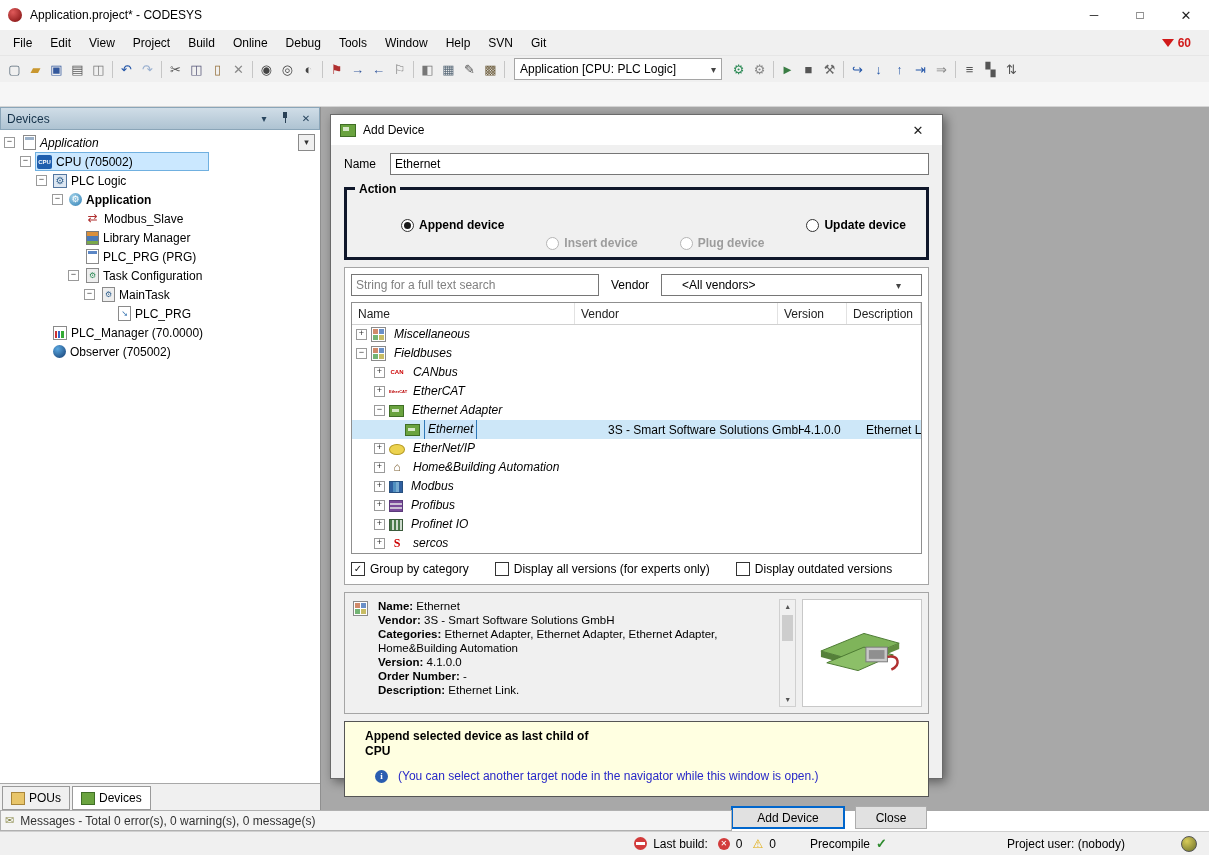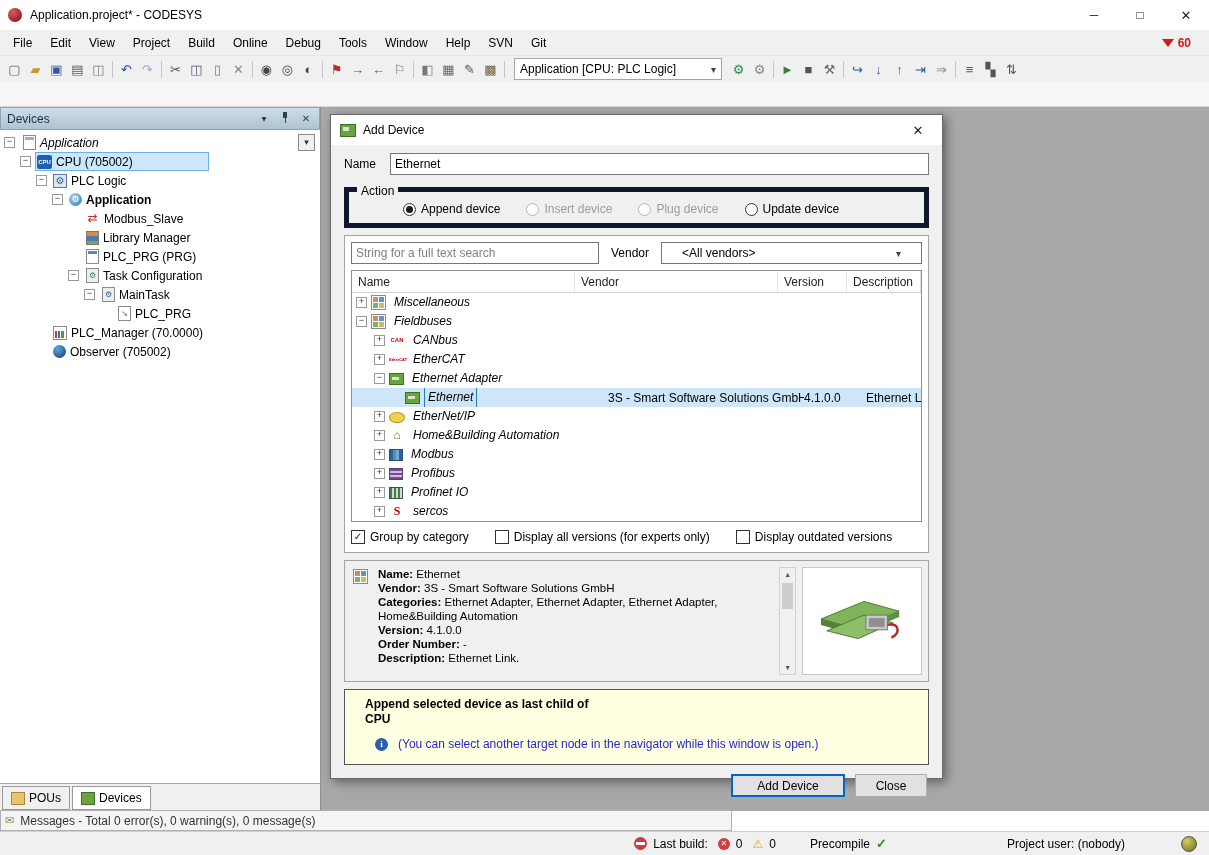--- a/index.html
+++ b/index.html
@@ -116,28 +116,28 @@
   .dlg-icon::after{content:"";position:absolute;left:2px;top:2px;width:6px;height:4px;background:#d7e8c8;}
   .dlg-close{margin-left:auto;width:30px;text-align:center;font-size:13px;color:#222;cursor:default;}
   .dlg-body{flex:1;display:flex;flex-direction:column;padding:8px 13px 6px 13px;gap:7px;}
 
   .name-row{display:flex;align-items:center;gap:12px;flex:none;}
   .name-row label{width:34px;}
   .txt{flex:1;height:18px;border:1px solid #767676;background:#fff;font:12px "Liberation Sans",sans-serif;
     padding:1px 4px;outline:none;}
   .txt::placeholder{color:#808080;}
 
-  .action-box{border:5px solid #0f172a;position:relative;margin-top:5px;padding:10px 10px 7px 10px;flex:none;}
+  .action-box{border:3px solid #0f172a;position:relative;margin-top:5px;padding:10px 10px 7px 10px;flex:none;font-weight:bold;}
   .action-label{position:absolute;top:-8px;left:8px;background:#f0f0f0;padding:0 4px;}
-  .radios{display:flex;align-items:center;gap:26px;padding-left:44px;}
+  .radios{display:flex;align-items:center;gap:42px;padding-left:44px;}
   .radio{display:flex;align-items:center;cursor:default;}
   .rdot{width:11px;height:11px;border:1px solid #333;border-radius:50%;background:#fff;
     margin-right:5px;position:relative;flex:none;}
   .rdot.on::after{content:"";position:absolute;inset:2px;background:#1a1a1a;border-radius:50%;}
-  .radio.disabled{color:#9c9c9c;}
+  .radio.disabled{color:#9c9c9c;margin-top:36px;}
   .radio.disabled .rdot{border-color:#b5b5b5;}
 
   .sectionA{background:#fff;border:1px solid #a5a5a5;padding:6px;display:flex;
     flex-direction:column;gap:6px;flex:none;}
   .search-row{display:flex;align-items:center;gap:12px;}
   .search-row .search{flex:none;width:238px;}
   .vlabel{flex:none;}
   .select{flex:1;height:18px;border:1px solid #767676;background:#fff;display:flex;
     align-items:center;padding:1px 20px;}
   .selarrow{margin-left:auto;font-size:10px;color:#444;}

